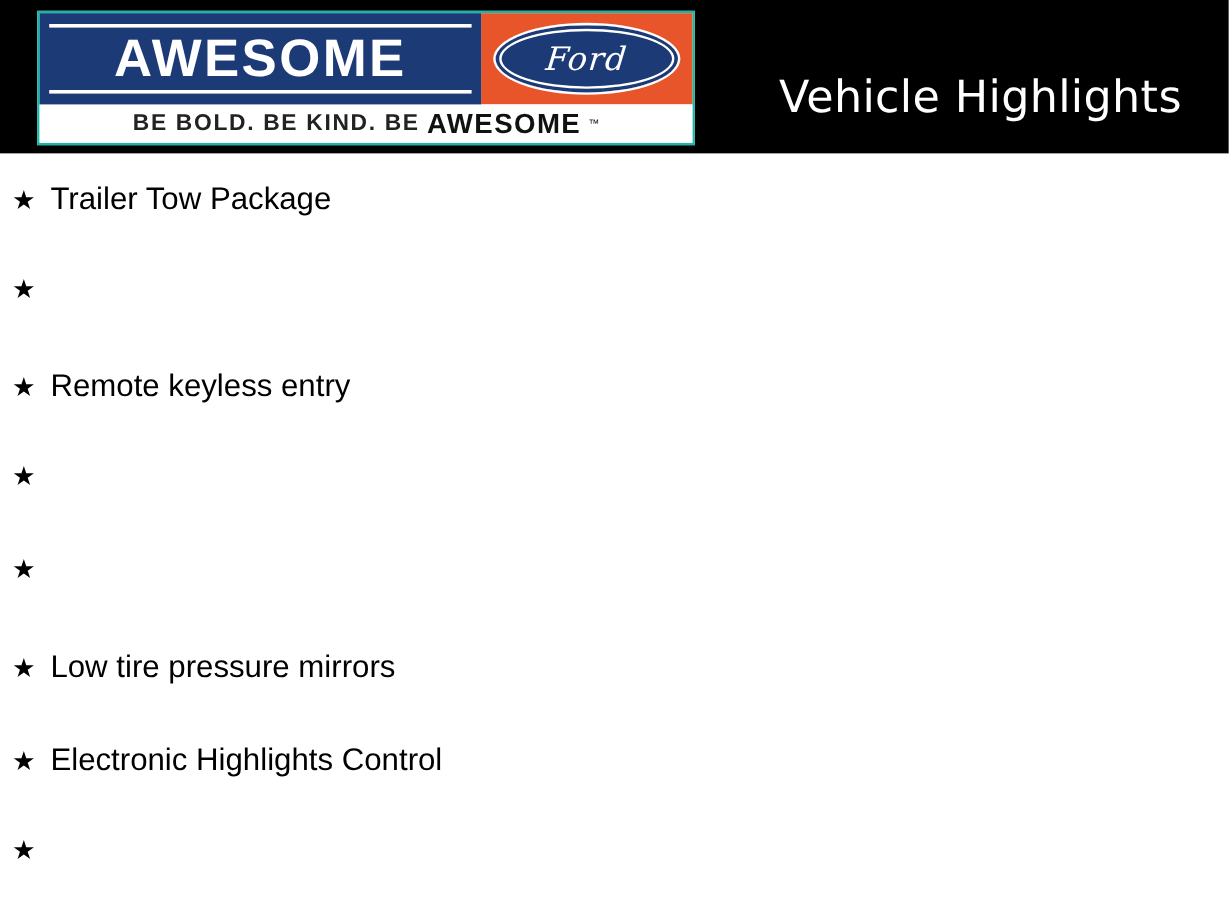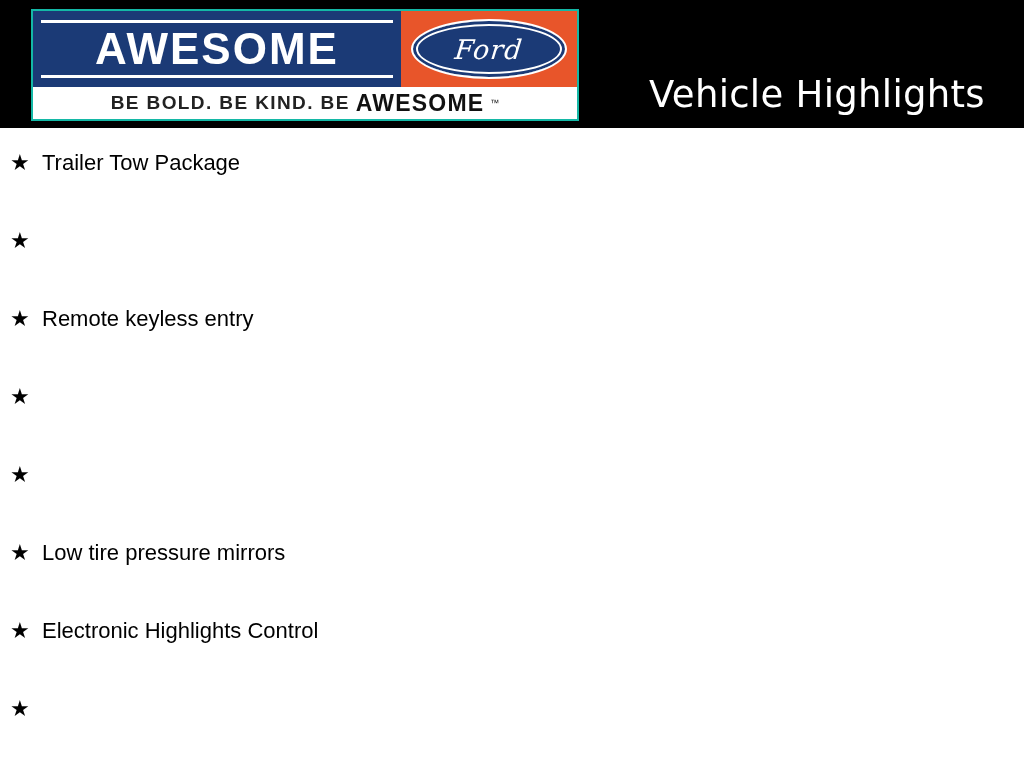--- a/index.html
+++ b/index.html
@@ -145,21 +145,20 @@
     top: 0;
     height: 160px;
     display: flex;
     align-items: center;
     justify-content: center;
     color: #ffffff;
     font-size: 37px;
     font-family: "DejaVu Sans", sans-serif;
     font-weight: normal;
     letter-spacing: 0.3px;
-    margin-top: 14px;
   }
 
   
   .content {
     position: relative;
     padding: 0;
     margin: 0;
     background: #ffffff;
     height: 640px;
   }
@@ -181,21 +180,21 @@
     width: 32px;
     flex: 0 0 32px;
     color: #000000;
     font-size: 22px;
     line-height: 1;
     text-align: left;
   }
 
   .feature-label {
     color: #000000;
-    font-size: 22px;
+    font-size: 26px;
     font-family: "Liberation Sans", sans-serif;
     line-height: 1;
   }
 </style>
 </head>
 <body>
 
 <div class="page">
 
   <div class="header">

